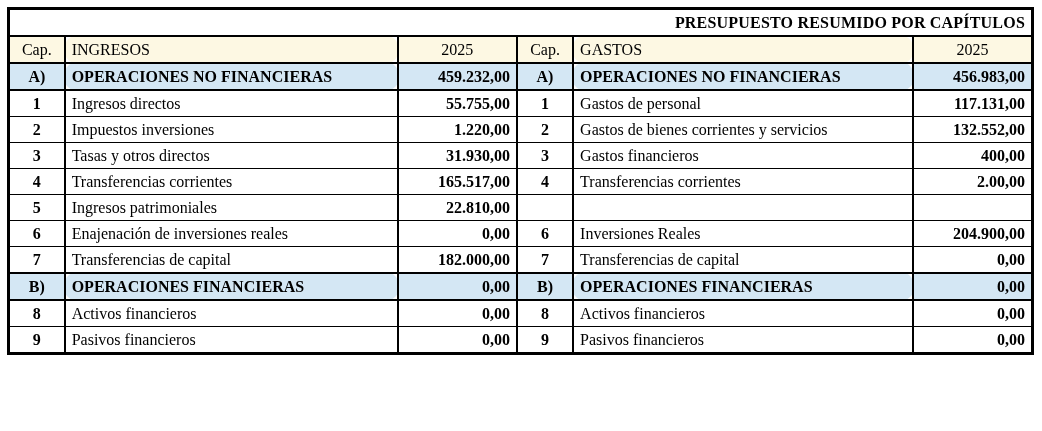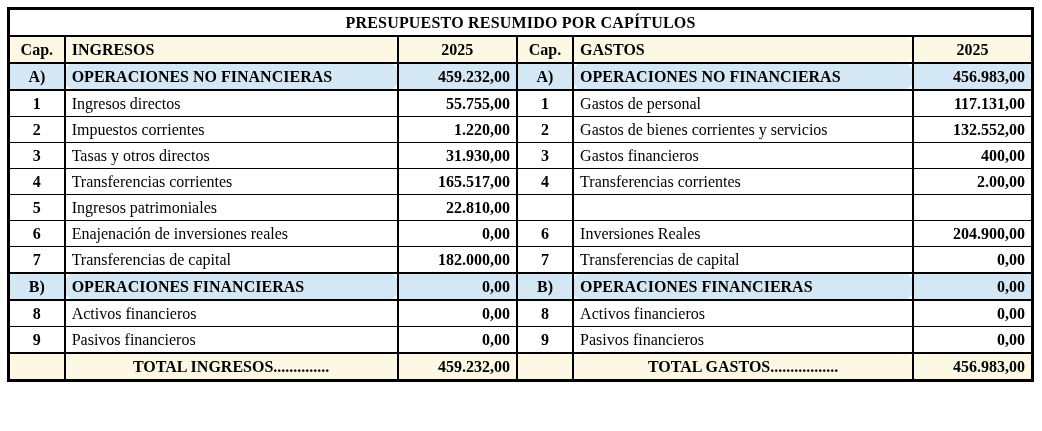--- a/index.html
+++ b/index.html
@@ -32,29 +32,29 @@
     font-size:16px;
     line-height:1.0;
     vertical-align:middle;
     overflow:hidden;
     white-space:nowrap;
     background:var(--row-white);
   }
   tr.title-row td{
     background:var(--row-white);
     font-weight:bold;
-    text-align:center;
+    text-align:right;
     font-size:16px;
     border-bottom-width:2px;
     letter-spacing:.2px;
     margin-left:31px;
   }
   tr.header-row th{
     background:var(--header-cream);
-    font-weight:bold;
+    font-weight:normal;
     border-top-width:2px;
     border-bottom-width:2px;
     text-align:center;
   }
   tr.header-row th.th-label{text-align:left;border-radius:11px;}
   .cap-col{text-align:center;font-weight:bold;}
   .label-col{text-align:left;border-radius:10px;}
   .value-col{text-align:right;font-weight:bold;}
   tr.row-section-blue td{
     background:var(--section-blue);
@@ -112,21 +112,21 @@
         <tr class="row-item">
           <td class="cap-col">1</td>
           <td class="label-col">Ingresos directos</td>
           <td class="value-col">55.755,00</td>
           <td class="cap-col">1</td>
           <td class="label-col">Gastos de personal</td>
           <td class="value-col">117.131,00</td>
         </tr>
         <tr class="row-item">
           <td class="cap-col">2</td>
-          <td class="label-col">Impuestos corrientes</td>
+          <td class="label-col">Impuestos inversiones</td>
           <td class="value-col">1.220,00</td>
           <td class="cap-col">2</td>
           <td class="label-col">Gastos de bienes corrientes y servicios</td>
           <td class="value-col">132.552,00</td>
         </tr>
         <tr class="row-item">
           <td class="cap-col">3</td>
           <td class="label-col">Tasas y otros directos</td>
           <td class="value-col">31.930,00</td>
           <td class="cap-col">3</td>
@@ -182,23 +182,15 @@
           <td class="value-col">0,00</td>
         </tr>
         <tr class="row-item">
           <td class="cap-col">9</td>
           <td class="label-col">Pasivos financieros</td>
           <td class="value-col">0,00</td>
           <td class="cap-col">9</td>
           <td class="label-col">Pasivos financieros</td>
           <td class="value-col">0,00</td>
         </tr>
-        <tr class="row-total">
-          <td class="cap-col"></td>
-          <td class="label-col">TOTAL INGRESOS..............</td>
-          <td class="value-col">459.232,00</td>
-          <td class="cap-col"></td>
-          <td class="label-col">TOTAL GASTOS.................</td>
-          <td class="value-col">456.983,00</td>
-        </tr>
       </tbody>
   </table>
 </div>
 
 </body></html>

